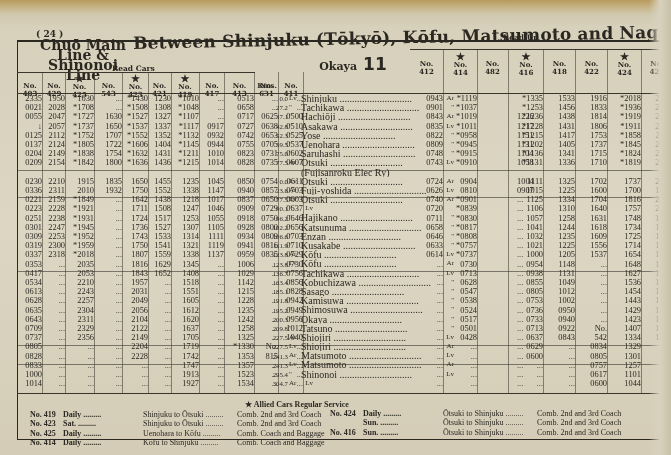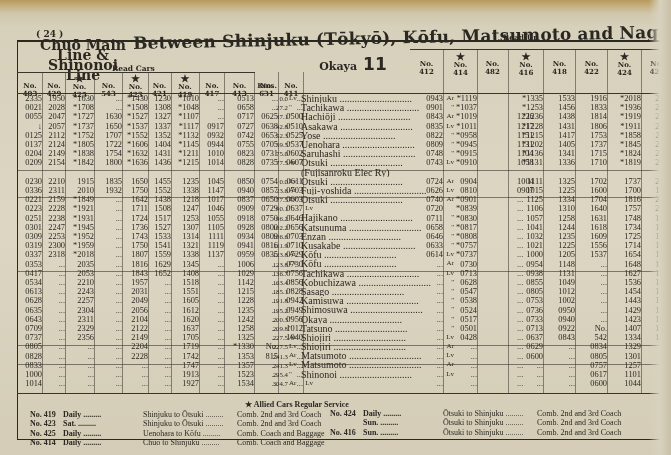--- a/index.html
+++ b/index.html
@@ -1023,21 +1023,21 @@
       </div>
       <div class="fn-row">
         <span class="fn-no">No. 425</span>
         <span class="fn-day">Daily .........</span>
         <span class="fn-route">Uenohara to Kōfu .........</span>
         <span>Comb. Coach and Baggage</span>
       </div>
       <div class="fn-row">
         <span class="fn-no">No. 414</span>
         <span class="fn-day">Daily .........</span>
-        <span class="fn-route">Chuō to Shinjuku .........</span>
+        <span class="fn-route">Kōfu to Shinjuku .........</span>
         <span>Comb. Coach and Baggage</span>
       </div>
     </div>
   <div id="footer-right" class="footer-right">
       <div class="fn-row">
         <span class="fn-no">No. 424</span>
         <span class="fn-day">Daily .........</span>
         <span class="fn-route">Ōtsuki to Shinjuku .........</span>
         <span>Comb. 2nd and 3rd Coach</span>
       </div>

